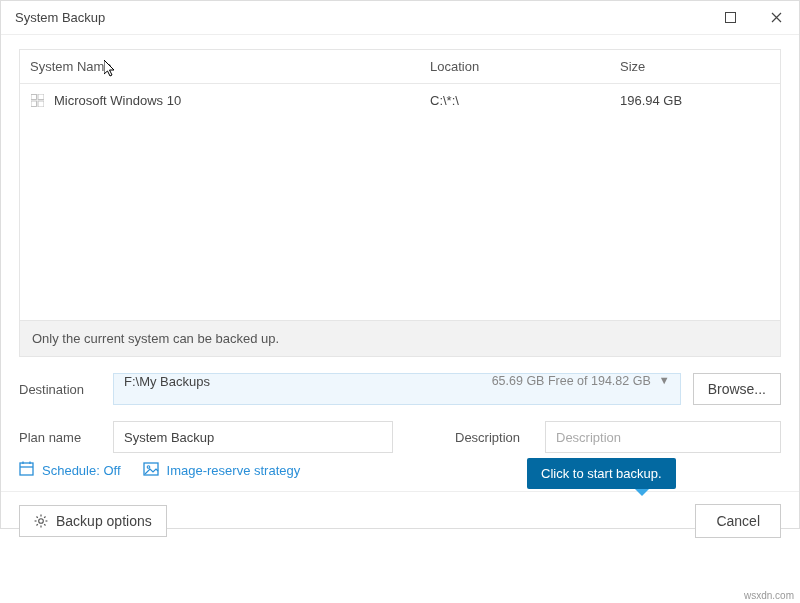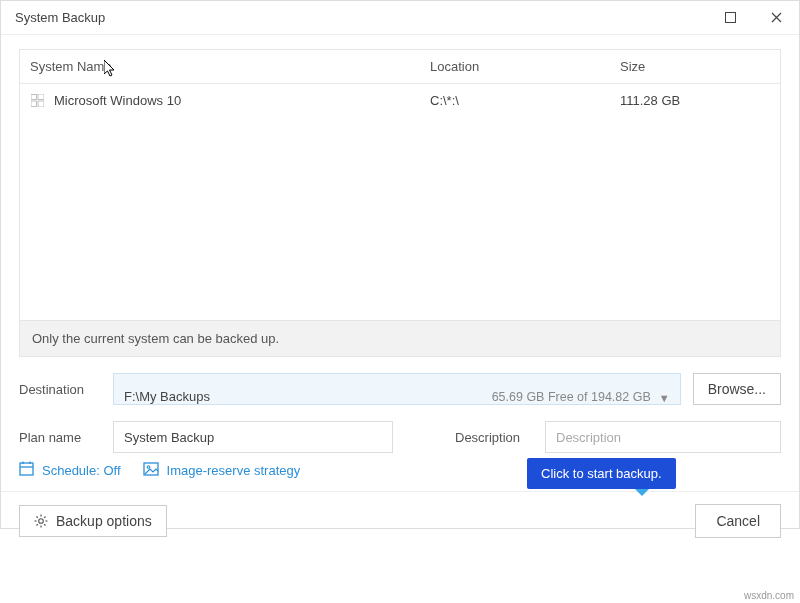--- a/index.html
+++ b/index.html
@@ -90,21 +90,21 @@
       width: 82px;
       color: #555;
       font-size: 13px;
     }
     .dest-combo {
       flex: 1;
       height: 32px;
       border: 1px solid #cde3f3;
       background: #eff7fd;
       display: flex;
-      align-items: flex-end;
+      align-items: flex-start;
       padding: 0 10px;
     }
     .dest-combo .path { flex: 1; color: #444; }
     .dest-combo .free { color: #888; font-size: 12.5px; }
     .dest-combo .chev { margin-left: 8px; color: #888; font-size: 11px; }
     .btn {
       height: 32px;
       border: 1px solid #ccc;
       background: #fff;
       padding: 0 14px;
@@ -159,21 +159,21 @@
       padding: 0 20px;
       font-size: 13.5px;
     }
     .btn-cancel { height: 34px; padding: 0 20px; margin-left: 12px; }
     .gear-icon {
       width: 14px; height: 14px; margin-right: 8px;
       display: inline-flex;
     }
     .tooltip {
       position: absolute;
-      background: #1d4ed8;
+      background: #0369a1;
       color: #fff;
       font-size: 13px;
       padding: 8px 14px;
       border-radius: 2px;
       top: -34px;
       left: 526px;
       text-align: center;
     }
     .tooltip::after {
       content: "";
@@ -235,21 +235,21 @@
               <svg width="13" height="13" viewBox="0 0 13 13">
                 <rect x="0" y="0.5" width="5.5" height="5" fill="none" stroke="#bbb" stroke-width="0.9"></rect>
                 <rect x="7" y="0" width="6" height="5.5" fill="none" stroke="#bbb" stroke-width="0.9"></rect>
                 <rect x="0" y="7" width="5.5" height="5.5" fill="none" stroke="#bbb" stroke-width="0.9"></rect>
                 <rect x="7" y="7" width="6" height="6" fill="none" stroke="#bbb" stroke-width="0.9"></rect>
               </svg>
             </span>
             <span>Microsoft Windows 10</span>
           </div>
           <div class="col-loc">C:\*:\</div>
-          <div class="col-size">111.28 GB</div>
+          <div class="col-size">196.94 GB</div>
         </div>
       </div>
       <div class="grid-footer">Only the current system can be backed up.</div>
     </div>
 
     <div class="form-row">
       <div class="form-label">Destination</div>
       <div class="dest-combo">
         <span class="path">F:\My Backups</span>
         <span class="free">65.69 GB Free of 194.82 GB</span>

